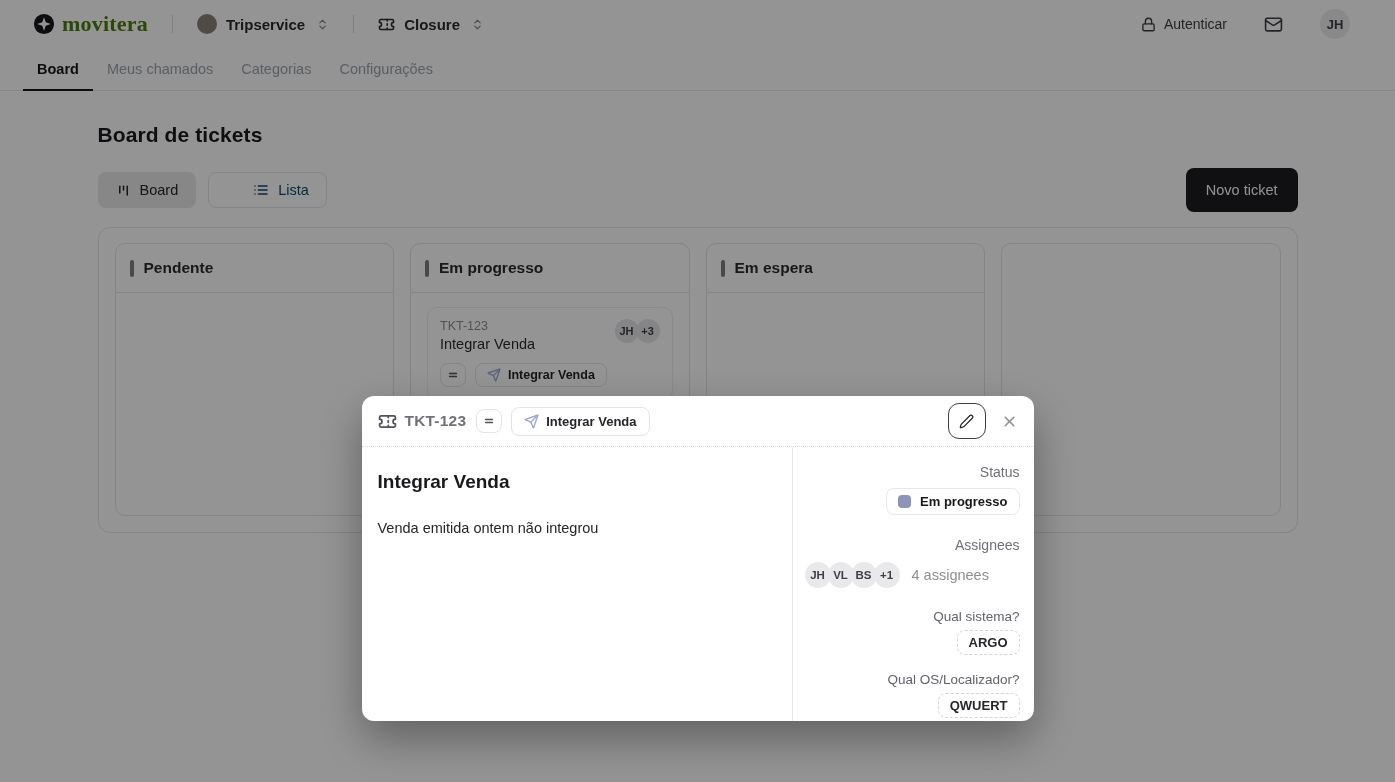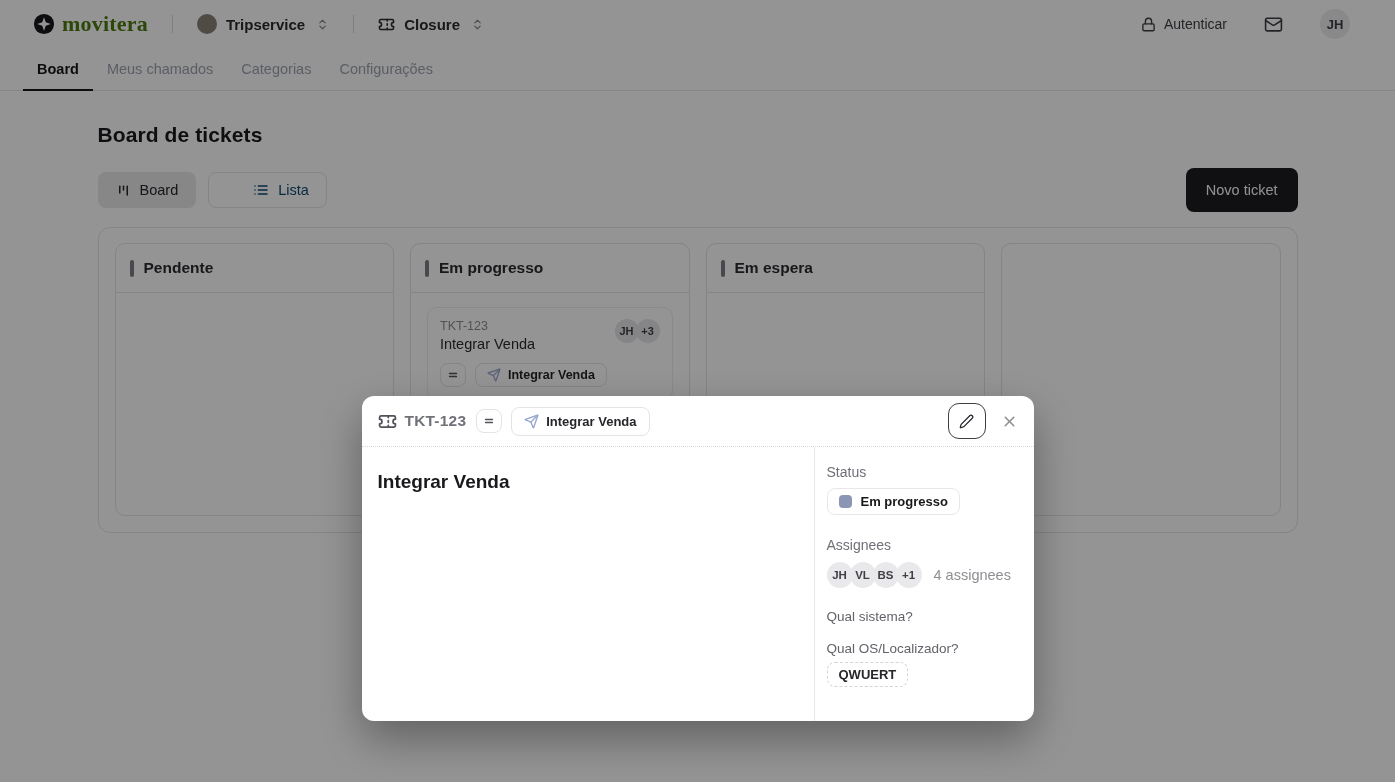--- a/index.html
+++ b/index.html
@@ -64,21 +64,21 @@
   .mh-ticket-icon { color:#52525b; margin-right:8px; }
   .mh-id { font-size:15.5px; font-weight:700; color:#71717a; letter-spacing:0.2px; margin-right:10px; }
   .mh-right { margin-left:auto; display:flex; align-items:center; gap:15px; }
   .edit-btn { width:38px; height:36px; border:1.5px solid #3f3f46; border-radius:11px; background:#fff; display:flex; align-items:center; justify-content:center; color:#26262b; cursor:pointer; }
   .close-btn { color:#8e8e93; cursor:pointer; display:flex; }
 
   .modal-body { flex:1; display:flex; min-height:0; }
   .mb-left { flex:1; padding:24px 16px; }
   .detail-title { font-size:19px; font-weight:700; color:#1a1a1e; }
   .detail-desc { margin-top:27px; font-size:14.5px; color:#26262b; }
-  .mb-right { width:220px; flex:none; border-left:1px solid #e7e7ea; padding:17px 14px 14px 12px; }
+  .mb-right { width:242px; flex:none; border-left:1px solid #e7e7ea; padding:17px 14px 14px 12px;text-align:right; }
   .side-label { font-size:14px; color:#6f6f78; }
   .status-badge { display:inline-flex; align-items:center; gap:9px; border:1px solid #e7e7ea; border-radius:8px; padding:5px 11px; margin-top:8px; }
   .status-dot { width:13px; height:13px; border-radius:4px; background:#8b95b5; }
   .status-text { font-size:13px; font-weight:700; color:#18181b; }
   .assignees-row { display:flex; align-items:center; margin-top:9px; }
   .avatar-md { width:26px; height:26px; border-radius:50%; background:#e9e9ec; display:flex; align-items:center; justify-content:center; font-size:11.5px; font-weight:600; color:#3f3f46; }
   .avatar-md + .avatar-md { margin-left:-3px; }
   .assignees-count { margin-left:12px; font-size:14.5px; color:#8e8e93; }
   .field-q { font-size:13.5px; color:#62626a; margin-top:21px; }
   .field-a { display:inline-block; border:1.5px dashed #d4d4d8; border-radius:8px; padding:4px 11px; font-size:13px; font-weight:600; color:#26262b; margin-top:6px; }
@@ -289,36 +289,38 @@
             <path d="M18 6 6 18"></path>
             <path d="m6 6 12 12"></path>
           </svg>
       </span>
     </div>
   </div>
 
   <div class="modal-body">
     <div class="mb-left">
       <h2 class="detail-title">Integrar Venda</h2>
+      <p class="detail-desc">Venda emitida ontem não integrou</p>
     </div>
     <div class="mb-right">
       <div class="side-label">Status</div>
       <div class="status-badge">
         <span class="status-dot"></span>
         <span class="status-text">Em progresso</span>
       </div>
 
       <div class="side-label mt22">Assignees</div>
       <div class="assignees-row">
         <span class="avatar-md">JH</span>
         <span class="avatar-md">VL</span>
         <span class="avatar-md">BS</span>
         <span class="avatar-md">+1</span>
         <span class="assignees-count">4 assignees</span>
       </div>
 
       <div class="field-q">Qual sistema?</div>
+      <div><span class="field-a">ARGO</span></div>
 
       <div class="field-q" style="margin-top:17px;">Qual OS/Localizador?</div>
       <div><span class="field-a">QWUERT</span></div>
     </div>
   </div>
 </div>
 
 </body></html>

